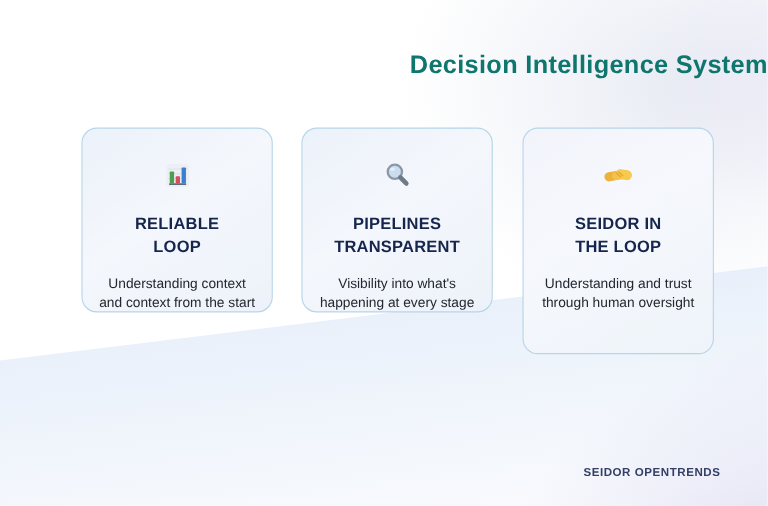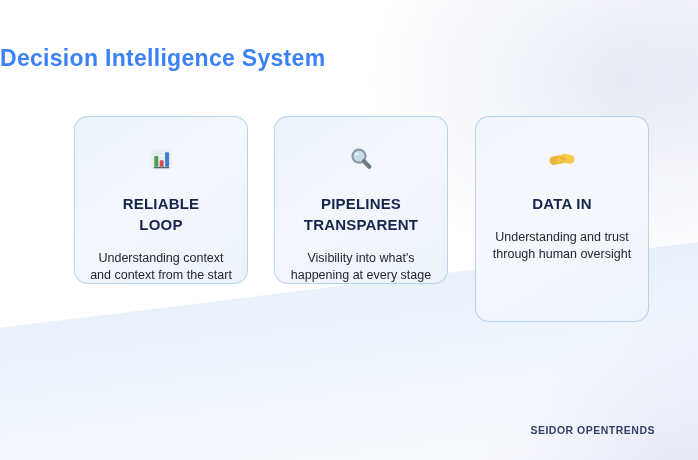--- a/index.html
+++ b/index.html
@@ -21,22 +21,22 @@
     position:absolute;left:390px;top:290px;width:580px;height:380px;pointer-events:none;
     transform:rotate(-28deg);
     background:radial-gradient(ellipse at center,rgba(223,223,242,0.70) 0%,rgba(255,255,255,0) 60%);
   }
   .bg-swoosh2{
     position:absolute;left:560px;top:-60px;width:300px;height:260px;pointer-events:none;
     background:radial-gradient(ellipse at center,rgba(230,230,243,0.55) 0%,rgba(255,255,255,0) 65%);
   }
   
   .title{
-    position:absolute;top:45px;left:0;right:0;text-align:left;
-    font-size:23px;font-weight:700;color:#3b82f6;letter-spacing:0.3px;
+    position:absolute;top:45px;left:0;right:0;text-align:right;
+    font-size:23px;font-weight:700;color:#0f766e;letter-spacing:0.3px;
   }
   
   .card{
     position:absolute;top:116px;width:174px;height:168px;box-sizing:border-box;
     border-radius:14px;border:1px solid rgba(172,207,230,0.85);
     background:linear-gradient(145deg,#ecf2fa 0%,#f4f7fc 45%,#edf2fa 100%);
     text-align:center;
   }
   .card.c1{left:74px;}
   .card.c2{left:274px;}
@@ -108,20 +108,21 @@
     <div class="card-icon">
       <svg width="28" height="21" viewBox="0 0 40 28" aria-hidden="true">
         <rect x="2" y="9" width="20" height="12" rx="6" fill="#edb23a" transform="rotate(-10 12 15)"></rect>
         <rect x="16" y="6.5" width="22" height="13" rx="6.5" fill="#f6c94f" transform="rotate(8 27 13)"></rect>
         <rect x="12" y="9" width="13" height="11" rx="5.5" fill="#f3c247"></rect>
         <path d="M17 10.5 L23 15.5" stroke="#e2a52f" stroke-width="1.3" stroke-linecap="round"></path>
         <path d="M20.5 9.5 L26.5 14.5" stroke="#e2a52f" stroke-width="1.3" stroke-linecap="round"></path>
       </svg>
     </div>
     <div class="card-title">
-      <div>DATA IN</div>
+      <div>SEIDOR IN</div>
+      <div>THE LOOP</div>
     </div>
     <div class="card-desc">Understanding and trust through human oversight</div>
   </div>
 
   <div class="footer">SEIDOR OPENTRENDS</div>
 
 </div>
 
 </body></html>

